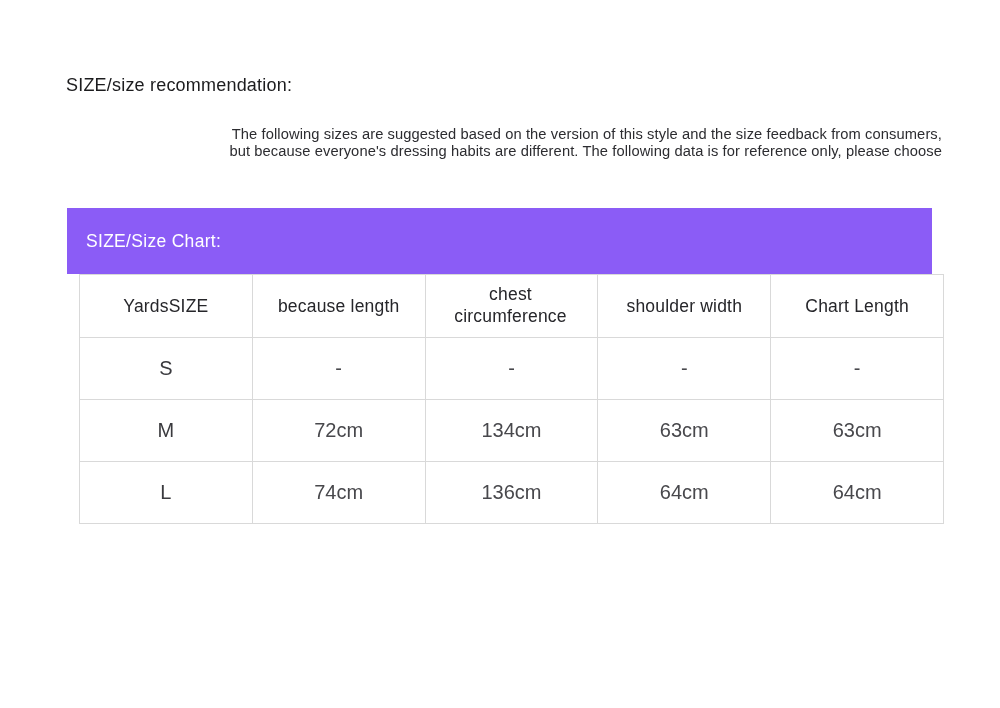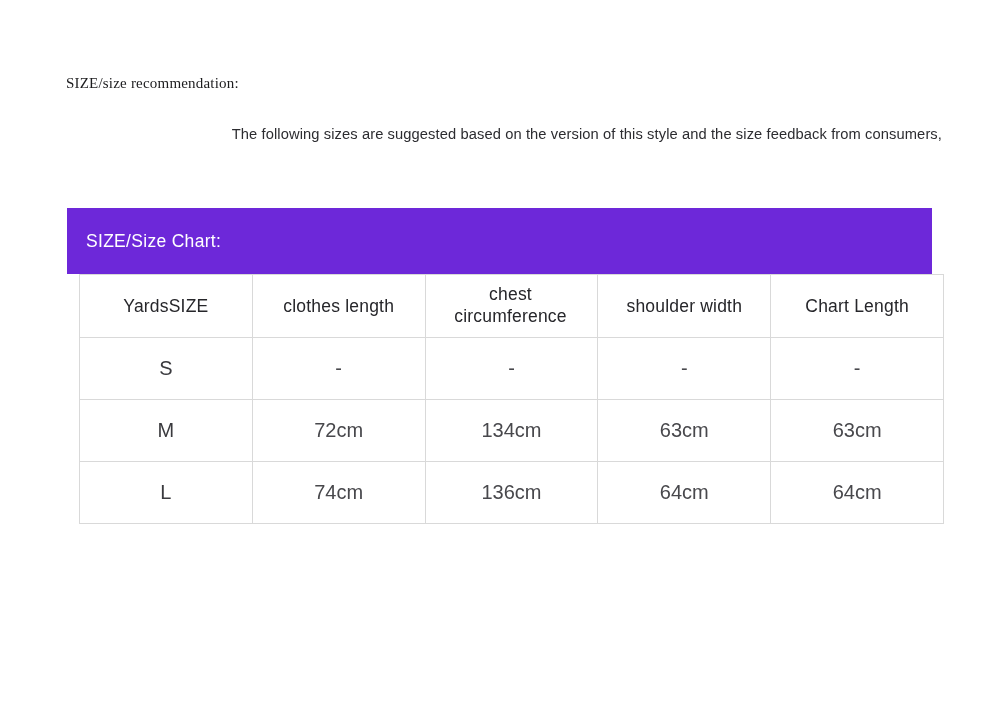--- a/index.html
+++ b/index.html
@@ -4,29 +4,29 @@
 <style>
   * { margin: 0; padding: 0; box-sizing: border-box; }
   html, body { background: #ffffff; }
   body {
     width: 1000px; height: 708px; position: relative; overflow: hidden;
     font-family: "Liberation Sans", "DejaVu Sans", sans-serif;
     -webkit-font-smoothing: antialiased;
   }
   .page-heading {
     position: absolute; left: 66px; top: 75px;
-    font-size: 15px; font-weight: 500; color: #1c1c1e; letter-spacing: 0.2px; font-family: Liberation Serif, serif;
+    font-size: 18px; font-weight: 500; color: #1c1c1e; letter-spacing: 0.2px;
   }
   .size-paragraph {
     position: absolute; left: 66px; top: 126px; width: 876px;
     font-size: 14.7px; line-height: 17.3px; color: #2c2c30; letter-spacing: 0.1px; text-align: right;
   }
   .chart-title-bar {
     position: absolute; left: 67px; top: 208px; width: 865px; height: 66px;
-    background: #6d28d9; display: flex; align-items: center; padding-left: 19px;
+    background: #8b5cf6; display: flex; align-items: center; padding-left: 19px;
   }
   .chart-title { color: #ffffff; font-size: 17.5px; letter-spacing: 0.3px; }
   .size-table {
     position: absolute; left: 67px; top: 274px; width: 865px;
     border-collapse: collapse; table-layout: fixed; margin-left: 12px;
   }
   .size-table th, .size-table td {
     border: 1px solid #d9d9d9; text-align: center; vertical-align: middle;
     background: #ffffff;
   }
@@ -40,31 +40,32 @@
   .size-table td { height: 62px; font-size: 20px; color: #48484c; }
   .size-table td.size-cell { color: #3a3a3e; }
 </style>
 </head>
 <body>
 
 <div class="page-heading">SIZE/size recommendation:</div>
 
 <div class="size-paragraph">
   <div>The following sizes are suggested based on the version of this style and the size feedback from consumers,</div>
+  <div>but because everyone's dressing habits are different. The following data is for reference only, please choose</div>
 </div>
 
 <div class="chart-title-bar">
   <span class="chart-title">SIZE/Size Chart:</span>
 </div>
 
 <table class="size-table">
   <thead>
     <tr>
       <th>YardsSIZE</th>
-      <th>clothes length</th>
+      <th>because length</th>
       <th class="wrap-left">chest circumference</th>
       <th>shoulder width</th>
       <th>Chart Length</th>
     </tr>
   </thead>
   <tbody>
     <tr>
       <td class="size-cell">S</td>
       <td>-</td>
       <td>-</td>

